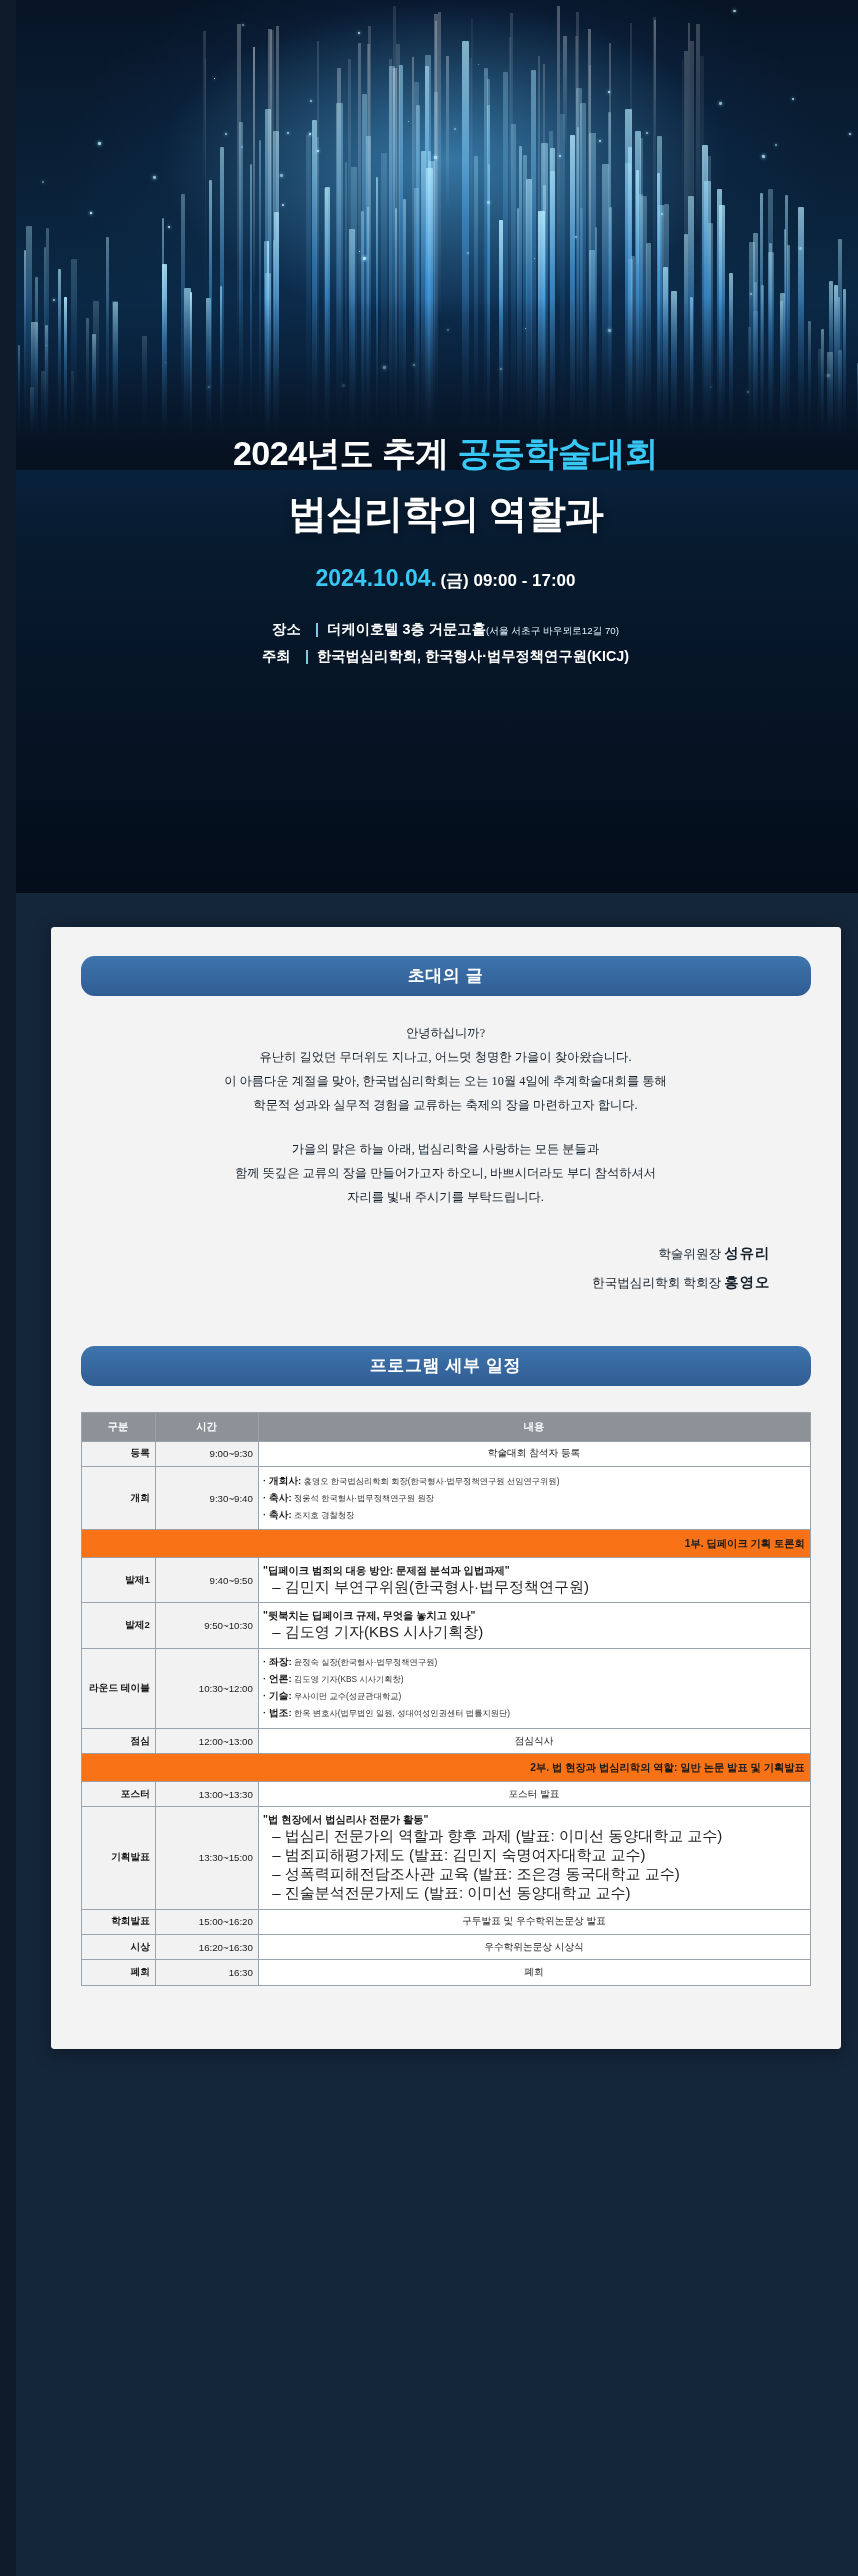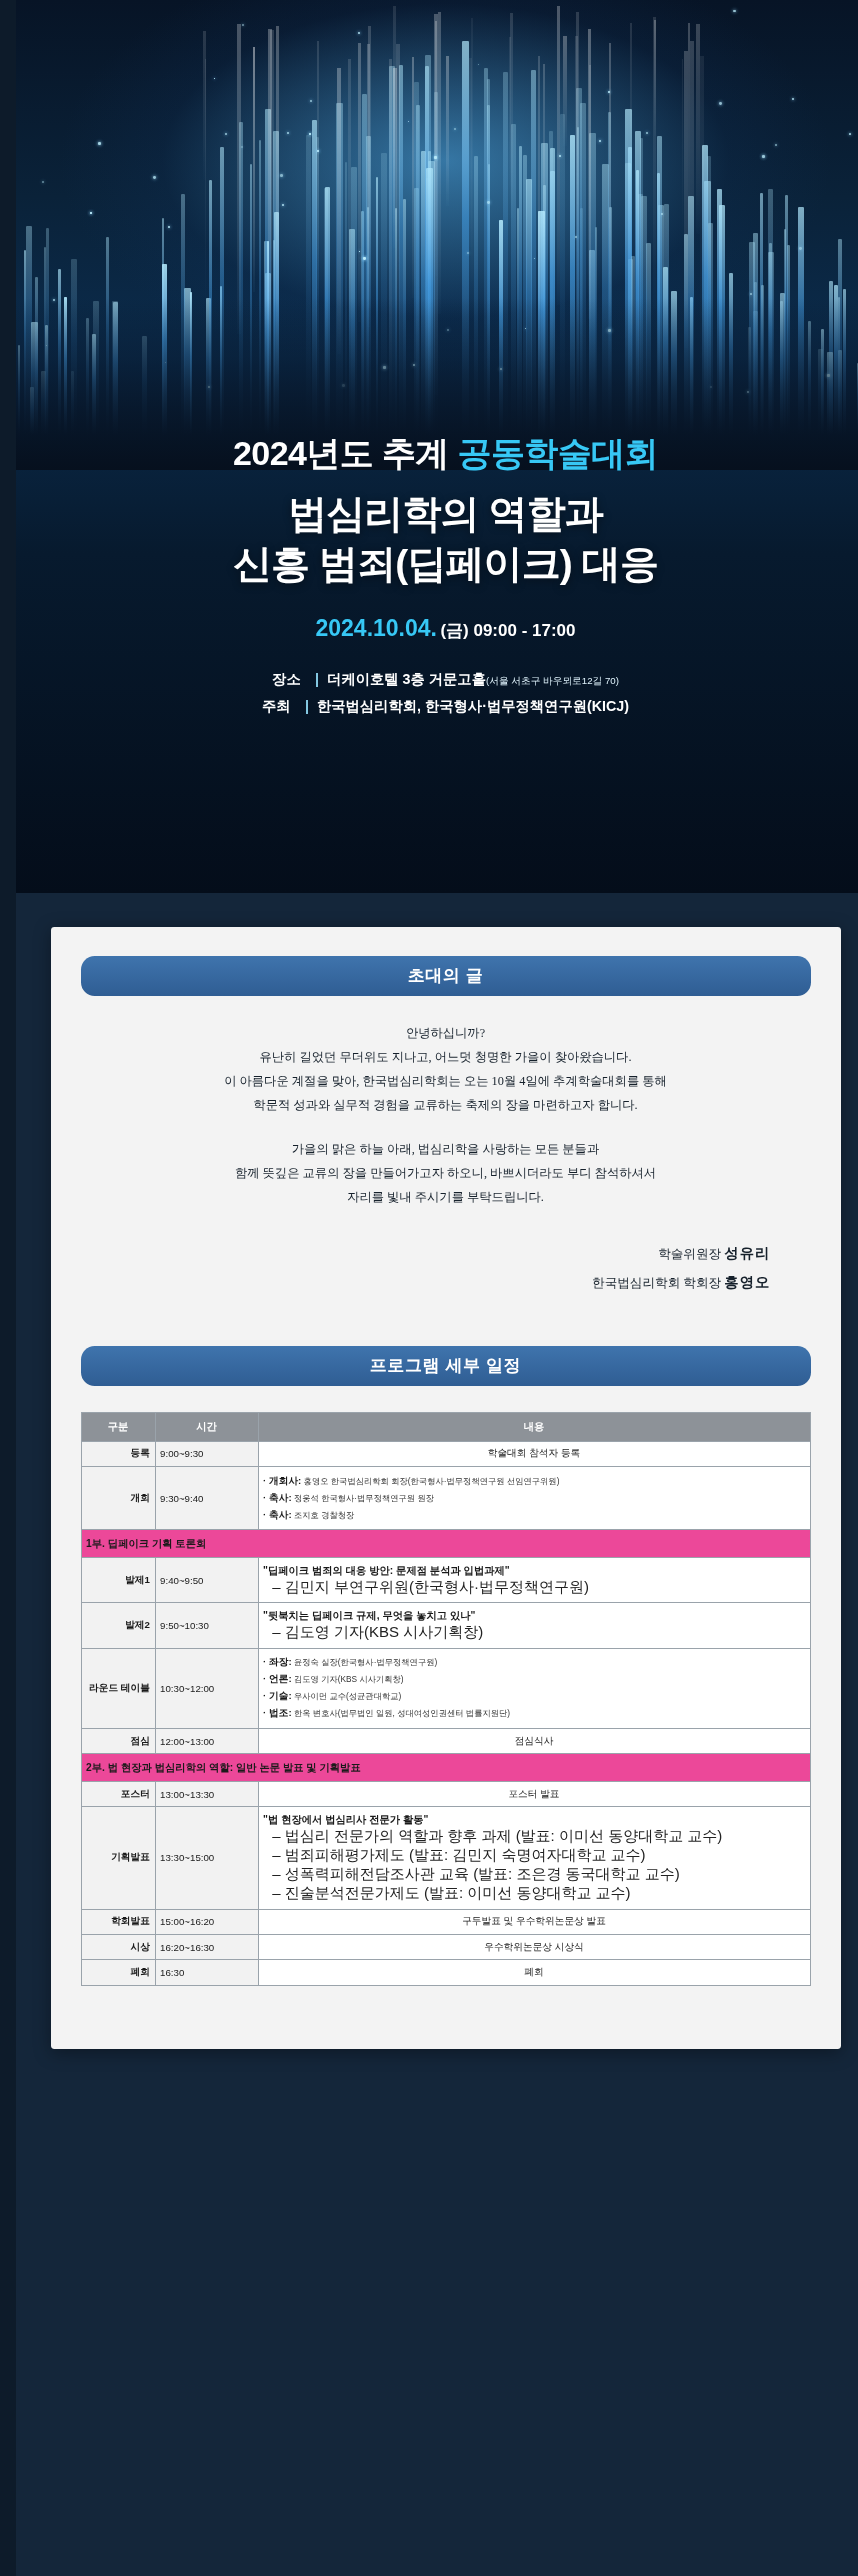--- a/index.html
+++ b/index.html
@@ -169,27 +169,27 @@
     font-weight:bold;
     font-size:10.3px;
     text-align:center;
     padding:6.9px 4.6px;
   }
   col.c1 { width:74px; }
   col.c2 { width:103px; }
   col.c3 { width:auto; }
 
   td.c-col { text-align:right; background:#f2f2f2; font-weight:bold; }
-  td.t-col { text-align:left; background:#f2f2f2; }
+  td.t-col { text-align:right; background:#f2f2f2; }
   td.body  { background:#ffffff; }
   td.center-body { background:#ffffff; text-align:center; }
 
   tr.part td {
-    background:#ec4899;
-    text-align:left;
+    background:#f97316;
+    text-align:right;
     font-weight:bold;
     font-size:10.3px;
     padding:6.3px 4.6px;
   }
 
   .itm { line-height:1.75; }
   .itm b { font-weight:bold; }
   .note { font-size:8.3px; color:#333; }
   .talk-title { font-weight:bold; font-size:10.3px; }
   .dash { padding-left:9.2px; font-size:15px; color:#222; }
@@ -541,21 +541,20 @@
         <div class="dot" style="left: 74px; top: 212px; width: 2.2px; height: 2.2px; opacity: 0.88;"></div>
       </div>
     <div class="hero-fade"></div>
 
     <div class="hero-text">
       <div class="kicker">
         <span class="k1">2024년도 추계 </span><span class="k2">공동학술대회</span>
       </div>
       <div class="title">
         <div>법심리학의 역할과</div>
-        <div>신흥 범죄(딥페이크) 대응</div>
       </div>
       <div class="date-line">
         <span>2024.10.04.</span><span class="sub">(금) 09:00 - 17:00</span>
       </div>
       <div class="info-block">
         <div class="info-row">
           <span class="lbl">장소</span><span class="sep">|</span><span>더케이호텔 3층 거문고홀</span><span class="small">(서울 서초구 바우뫼로12길 70)</span>
         </div>
         <div class="info-row">
           <span class="lbl">주최</span><span class="sep">|</span><span>한국법심리학회, 한국형사·법무정책연구원(KICJ)</span>

